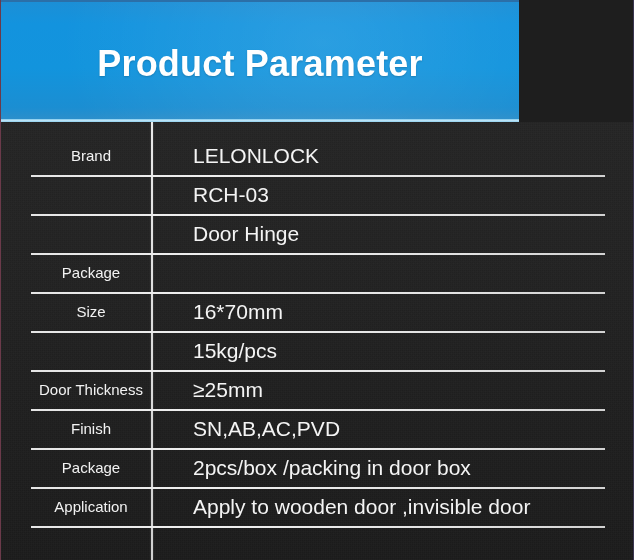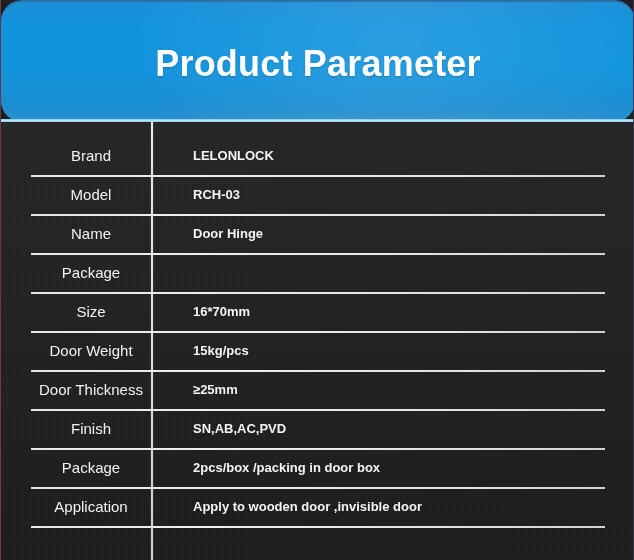--- a/index.html
+++ b/index.html
@@ -18,28 +18,27 @@
     box-sizing: border-box;
     border-left: 1px solid #6b3a4a;
     border-right: 1px solid #3a3550;
   }
 
   
   #banner {
     position: absolute;
     left: 0;
     top: 0;
-    width: 634px;
+    width: 518px;
     height: 122px;
     background:
       radial-gradient(ellipse 420px 300px at 62% 34%, rgba(255,255,255,0.10) 0%, rgba(255,255,255,0.00) 62%),
       linear-gradient(180deg, #1c8fd6 0%, #1393de 18%, #1294dd 55%, #1b8ed2 88%, #2f8fc9 100%);
     box-sizing: border-box;
     border-top: 2px solid #2b6fa8;
-    border-radius: 21px;
   }
   #banner::after {
     content: "";
     position: absolute;
     left: 0;
     right: 0;
     bottom: 0;
     height: 3px;
     background: linear-gradient(180deg, #79c8ec 0%, #bfe4f6 45%, #8fd0ee 100%);
   }
@@ -119,65 +118,61 @@
   .cell-value {
     position: absolute;
     left: 192px;
     top: 0;
     width: 412px;
     height: 39px;
     display: flex;
     align-items: center;
     justify-content: flex-start;
     color: #f4f4f4;
-    font-size: 13px;
+    font-size: 21px;
     line-height: 18px;
     white-space: nowrap;
     overflow: hidden;
-    font-weight: bold;
   }
 </style>
 </head>
 <body>
 
 <div id="page">
 
   <div id="banner">
     <div id="banner-title">Product Parameter</div>
   </div>
 
   <div id="table-area">
     <div id="col-divider"></div>
     <div id="rows-host">
         <div class="row" style="top: 14px; padding-left: 12px;">
           <div class="cell-label">Brand</div>
           <div class="cell-value">LELONLOCK</div>
           <div class="row-rule" style="top: 39px;"></div>
         </div>
         <div class="row" style="top: 53px;">
-          <div class="cell-label">Model</div>
           <div class="cell-value">RCH-03</div>
           <div class="row-rule" style="top: 39px;"></div>
         </div>
         <div class="row" style="top: 92px;">
-          <div class="cell-label">Name</div>
           <div class="cell-value">Door Hinge</div>
           <div class="row-rule" style="top: 39px;"></div>
         </div>
         <div class="row" style="top: 131px;">
           <div class="cell-label">Package</div>
           <div class="row-rule" style="top: 39px;"></div>
         </div>
         <div class="row" style="top: 170px;">
           <div class="cell-label">Size</div>
           <div class="cell-value">16*70mm</div>
           <div class="row-rule" style="top: 39px;"></div>
         </div>
         <div class="row" style="top: 209px;">
-          <div class="cell-label">Door Weight</div>
           <div class="cell-value">15kg/pcs</div>
           <div class="row-rule" style="top: 39px;"></div>
         </div>
         <div class="row" style="top: 248px; border-radius: 18px;">
           <div class="cell-label">Door Thickness</div>
           <div class="cell-value">≥25mm</div>
           <div class="row-rule" style="top: 39px;"></div>
         </div>
         <div class="row" style="top: 287px; border-radius: 16px;">
           <div class="cell-label">Finish</div>

